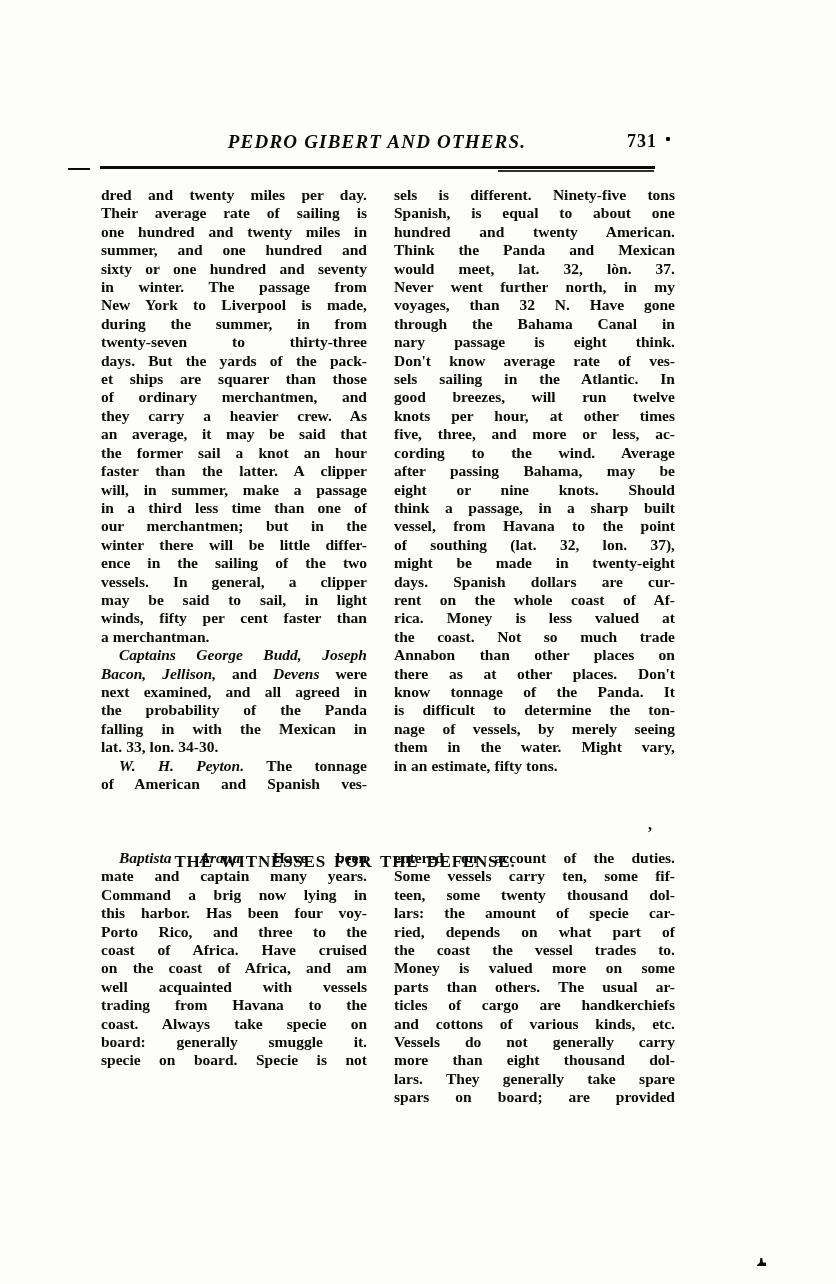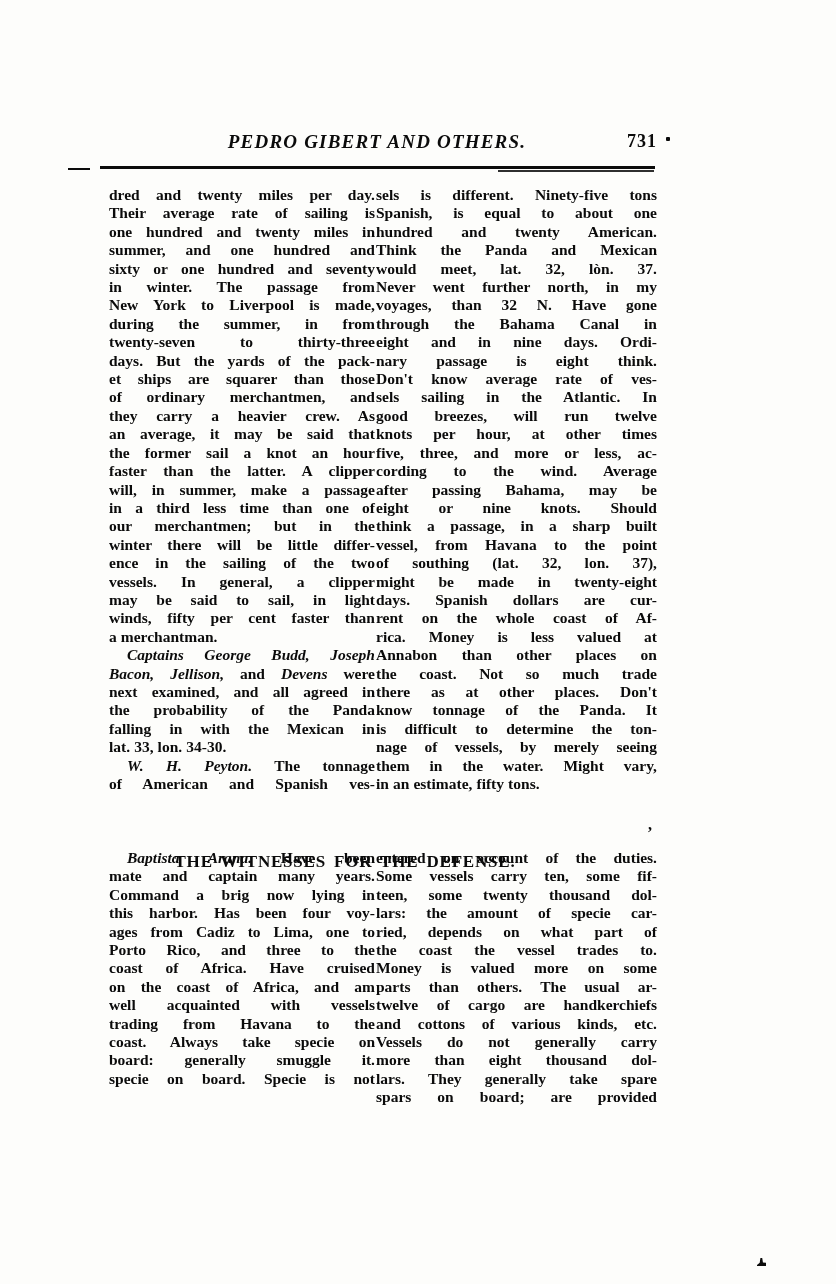--- a/index.html
+++ b/index.html
@@ -52,22 +52,22 @@
   .header-rule-double {
     position: absolute;
     left: 498px; top: 170px;
     width: 156px; height: 2px;
     background: var(--ink, #0b0b0b);
     opacity: .85;
   }
   
   .two-col { position: absolute; left: 97px; width: 566px; }
   .col { position: absolute; top: 0; }
-  .col-left  { left: 12px;     width: 266px; }
-  .col-right { left: 279px; width: 281px; }
+  .col-left  { left: 4px;     width: 266px; }
+  .col-right { left: 297px; width: 281px; }
   .section-top    { top: 186px; }
   .section-bottom { top: 849px; }
   .line {
     font-size: 15.5px;
     font-weight: bold;
     line-height: 18.4px;
     text-align: justify;
     text-align-last: justify;
     word-spacing: 0.2px;
   }
@@ -155,77 +155,75 @@
       </div>
     <div class="col col-right">
         <div class="line"><span>sels is different. Ninety-five tons</span></div>
         <div class="line"><span>Spanish, is equal to about one</span></div>
         <div class="line"><span>hundred and twenty American.</span></div>
         <div class="line"><span>Think the Panda and Mexican</span></div>
         <div class="line"><span>would meet, lat. 32, lòn. 37.</span></div>
         <div class="line"><span>Never went further north, in my</span></div>
         <div class="line"><span>voyages, than 32 N. Have gone</span></div>
         <div class="line"><span>through the Bahama Canal in</span></div>
-        <div class="line"><span>eight and in nine days. Ordi-</span></div>
         <div class="line"><span>nary passage is eight think.</span></div>
         <div class="line"><span>Don't know average rate of ves-</span></div>
         <div class="line"><span>sels sailing in the Atlantic. In</span></div>
         <div class="line"><span>good breezes, will run twelve</span></div>
         <div class="line"><span>knots per hour, at other times</span></div>
         <div class="line"><span>five, three, and more or less, ac-</span></div>
         <div class="line"><span>cording to the wind. Average</span></div>
         <div class="line"><span>after passing Bahama, may be</span></div>
         <div class="line"><span>eight or nine knots. Should</span></div>
         <div class="line"><span>think a passage, in a sharp built</span></div>
         <div class="line"><span>vessel, from Havana to the point</span></div>
         <div class="line"><span>of southing (lat. 32, lon. 37),</span></div>
         <div class="line"><span>might be made in twenty-eight</span></div>
         <div class="line"><span>days. Spanish dollars are cur-</span></div>
         <div class="line"><span>rent on the whole coast of Af-</span></div>
         <div class="line"><span>rica. Money is less valued at</span></div>
+        <div class="line"><span>the coast. Not so much trade</span></div>
         <div class="line"><span>Annabon than other places on</span></div>
-        <div class="line"><span>the coast. Not so much trade</span></div>
         <div class="line"><span>there as at other places. Don't</span></div>
         <div class="line"><span>know tonnage of the Panda. It</span></div>
         <div class="line"><span>is difficult to determine the ton-</span></div>
         <div class="line"><span>nage of vessels, by merely seeing</span></div>
         <div class="line"><span>them in the water. Might vary,</span></div>
         <div class="line short"><span>in an estimate, fifty tons.</span></div>
       </div>
   </div>
 
   <div class="section-heading">THE WITNESSES FOR THE DEFENSE.</div>
   <div class="speck-heading-comma">,</div>
 
   <div class="two-col section-bottom">
     <div class="col col-left">
         <div class="line indent"><i>Baptista Arana.</i><span> Have been</span></div>
         <div class="line"><span>mate and captain many years.</span></div>
         <div class="line"><span>Command a brig now lying in</span></div>
         <div class="line"><span>this harbor. Has been four voy-</span></div>
-        <div class="line"><span>ages from Cadiz to Lima, one to</span></div>
         <div class="line"><span>Porto Rico, and three to the</span></div>
         <div class="line"><span>coast of Africa. Have cruised</span></div>
         <div class="line"><span>on the coast of Africa, and am</span></div>
         <div class="line"><span>well acquainted with vessels</span></div>
         <div class="line"><span>trading from Havana to the</span></div>
         <div class="line"><span>coast. Always take specie on</span></div>
         <div class="line"><span>board: generally smuggle it.</span></div>
         <div class="line"><span>specie on board. Specie is not</span></div>
       </div>
     <div class="col col-right">
         <div class="line"><span>entered on account of the duties.</span></div>
         <div class="line"><span>Some vessels carry ten, some fif-</span></div>
         <div class="line"><span>teen, some twenty thousand dol-</span></div>
         <div class="line"><span>lars: the amount of specie car-</span></div>
         <div class="line"><span>ried, depends on what part of</span></div>
         <div class="line"><span>the coast the vessel trades to.</span></div>
         <div class="line"><span>Money is valued more on some</span></div>
         <div class="line"><span>parts than others. The usual ar-</span></div>
-        <div class="line"><span>twelve of cargo are handkerchiefs</span></div>
+        <div class="line"><span>ticles of cargo are handkerchiefs</span></div>
         <div class="line"><span>and cottons of various kinds, etc.</span></div>
         <div class="line"><span>Vessels do not generally carry</span></div>
         <div class="line"><span>more than eight thousand dol-</span></div>
         <div class="line"><span>lars. They generally take spare</span></div>
         <div class="line"><span>spars on board; are provided</span></div>
       </div>
   </div>
 
   <div class="speck-corner-mark"></div>
 

